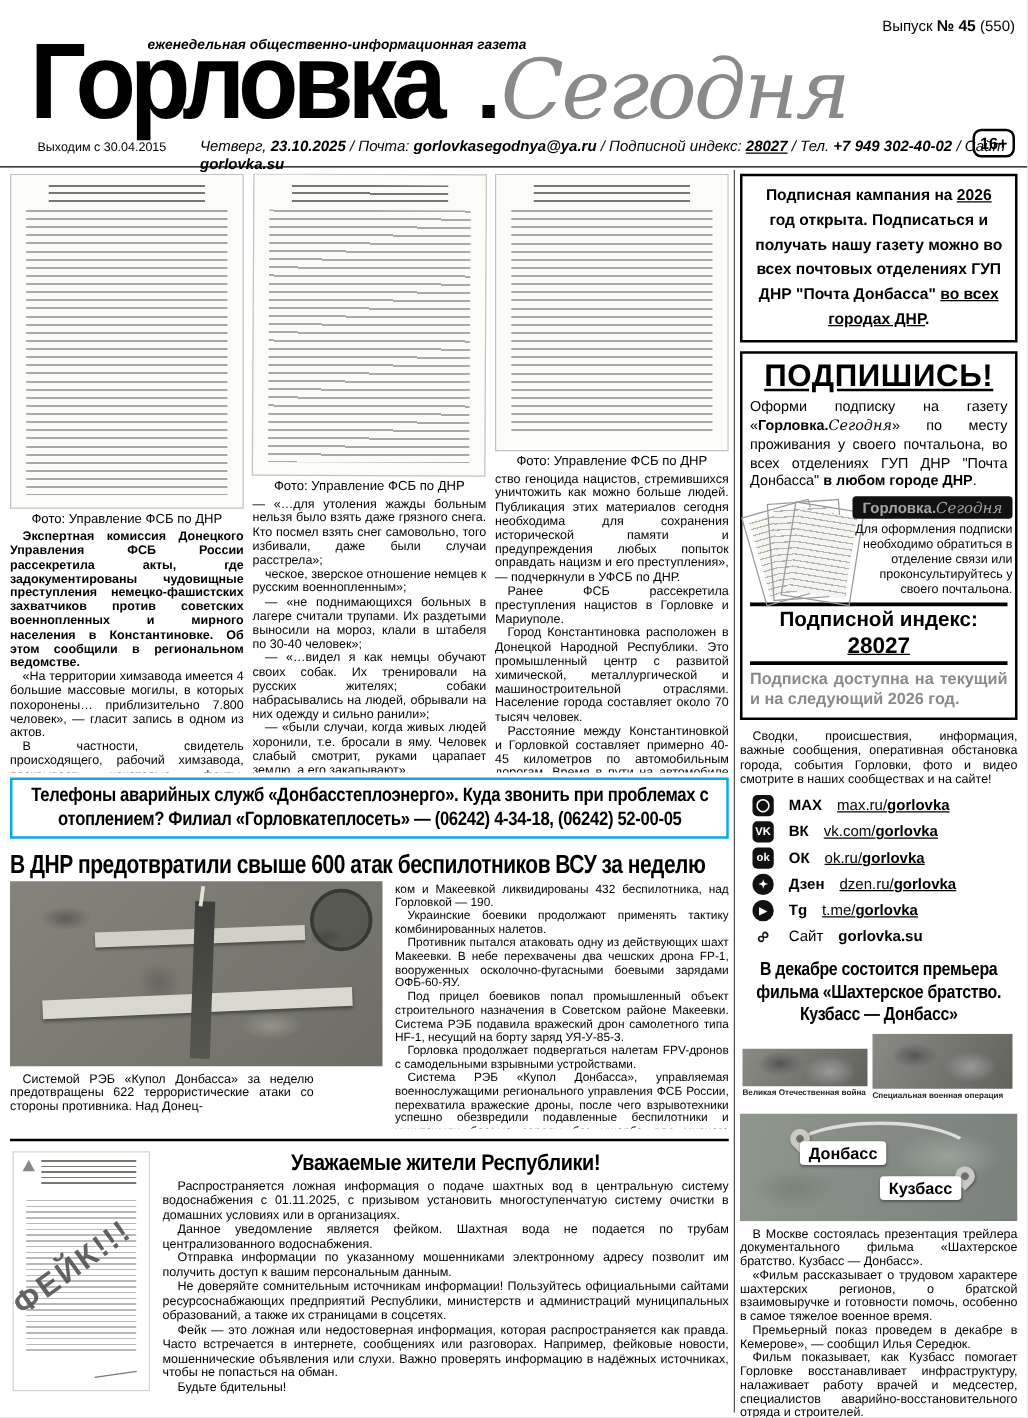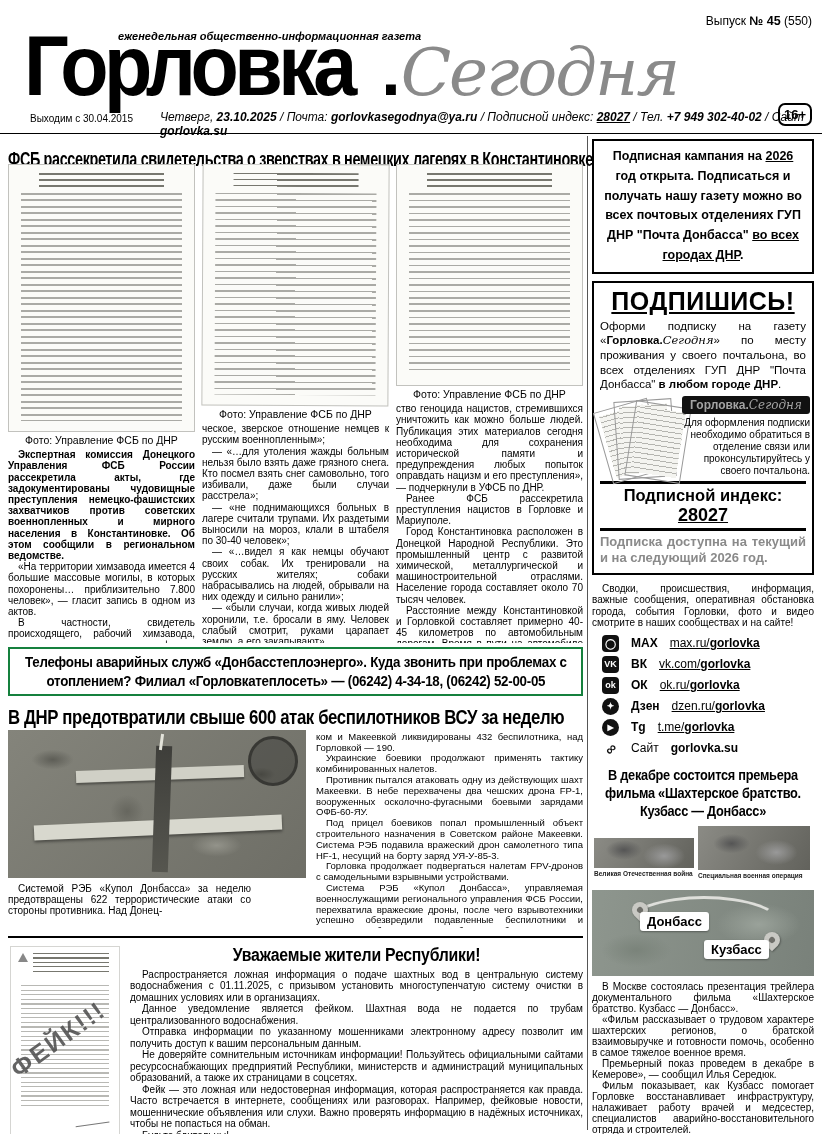--- a/index.html
+++ b/index.html
@@ -35,21 +35,21 @@
   .doc3{height:222px;}
   .doclines{position:absolute;left:12px;right:12px;top:28px;bottom:10px;opacity:.75;
      background:repeating-linear-gradient(180deg,#8f8f8a 0 1.6px,transparent 1.6px 6.5px);}
   .dochead{position:absolute;left:30px;right:30px;top:8px;height:14px;
      background:repeating-linear-gradient(180deg,#77776f 0 1.6px,transparent 1.6px 6px);}
   .caption{font-size:10.5px;text-align:center;margin:3px 0 3px 0;}
   .col p{margin:0;text-indent:10px;}
   .col .lead{margin-top:1px;font-weight:bold;}
   .cont p:first-child{text-indent:0;}
   
-  .banner{margin-top:4px;border:2px solid #15803d;padding:3px 2px;text-align:center;}
+  .banner{margin-top:4px;border:2px solid #0ea5e9;padding:3px 2px;text-align:center;}
   .banner .cw{display:inline-block;width:116%;margin-left:-8%;transform:scaleX(.86);transform-origin:center top;
               font-size:15.5px;font-weight:bold;letter-spacing:-.3px;line-height:1.25;}
   
   .drone-head{margin:6px 0 4px 0;height:24px;}
   .drone-head span{display:inline-block;white-space:nowrap;font-size:21px;font-weight:bold;letter-spacing:-.5px;
                    transform:scaleX(.8);transform-origin:left top;}
   .drone-sec{position:relative;height:198px;}
   .drone-left{position:absolute;left:0;top:0;width:243px;}
   .drone-photo{position:relative;width:298px;height:148px;overflow:hidden;
      background:radial-gradient(30px 14px at 15% 20%,#5d5d56,transparent 70%),
@@ -164,21 +164,20 @@
     <div class="since" data-name="published-since">Выходим с 30.04.2015</div>
     <div class="dateline" data-name="dateline">
       <span>Четверг, </span><span class="b" data-name="issue-date">23.10.2025</span><span> / Почта: </span><span class="b" data-name="contact-email">gorlovkasegodnya@ya.ru</span><span> / Подписной индекс: </span><span class="u" data-name="subscription-index">28027</span><span> / Тел. </span><span class="b" data-name="contact-phone">+7 949 302-40-02</span><span> / Сайт </span><span class="b" data-name="website">gorlovka.su</span>
     </div>
     <div class="age" data-name="age-badge">16+</div>
   </header>
 
   <div class="vrule" data-name="column-divider"></div>
 
   <main data-name="main-column">
-    <h1 class="fsb-head" data-name="headline-fsb-article"><span>ФСБ рассекретила свидетельства о зверствах в немецких лагерях в Константиновке</span></h1>
 
     <div class="columns" data-name="fsb-article-columns">
       <div class="col" data-name="article-column-1">
         <div class="doc doc1" data-name="document-scan-photo-1">
             <div class="dochead"></div>
             <div class="doclines"></div>
           </div>
         <div class="caption" data-name="photo-caption">Фото: Управление ФСБ по ДНР</div>
         <p class="lead" data-name="lead-paragraph"><b>Экспертная комиссия Донецкого Управления ФСБ России рассекретила акты, где задокументированы чудовищные преступления немецко-фашистских захватчиков против советских военнопленных и мирного населения в Константиновке.</b><span> Об этом сообщили в региональном ведомстве.</span></p>
         <div>
@@ -186,22 +185,22 @@
             <p data-name="paragraph">В частности, свидетель происходящего, рабочий химзавода, раскрывает некоторые факты, приведенные в рассекреченных актах:</p>
           </div>
       </div>
       <div class="col" data-name="article-column-2">
         <div class="doc doc2" data-name="document-scan-photo-2">
             <div class="dochead"></div>
             <div class="doclines"></div>
           </div>
         <div class="caption" data-name="photo-caption">Фото: Управление ФСБ по ДНР</div>
         <div class="cont">
+            <p data-name="paragraph">— «…для утоления жажды больным нельзя было взять даже грязного снега. Кто посмел взять снег самовольно, того избивали, даже были случаи расстрела»;</p>
             <p data-name="paragraph">ческое, зверское отношение немцев к русским военнопленным»;</p>
-            <p data-name="paragraph">— «…для утоления жажды больным нельзя было взять даже грязного снега. Кто посмел взять снег самовольно, того избивали, даже были случаи расстрела»;</p>
             <p data-name="paragraph">— «не поднимающихся больных в лагере считали трупами. Их раздетыми выносили на мороз, клали в штабеля по 30-40 человек»;</p>
             <p data-name="paragraph">— «…видел я как немцы обучают своих собак. Их тренировали на русских жителях; собаки набрасывались на людей, обрывали на них одежду и сильно ранили»;</p>
             <p data-name="paragraph">— «были случаи, когда живых людей хоронили, т.е. бросали в яму. Человек слабый смотрит, руками царапает землю, а его закапывают».</p>
           </div>
       </div>
       <div class="col" data-name="article-column-3">
         <div class="doc doc3" data-name="document-scan-photo-3">
             <div class="dochead"></div>
             <div class="doclines"></div>
           </div>

